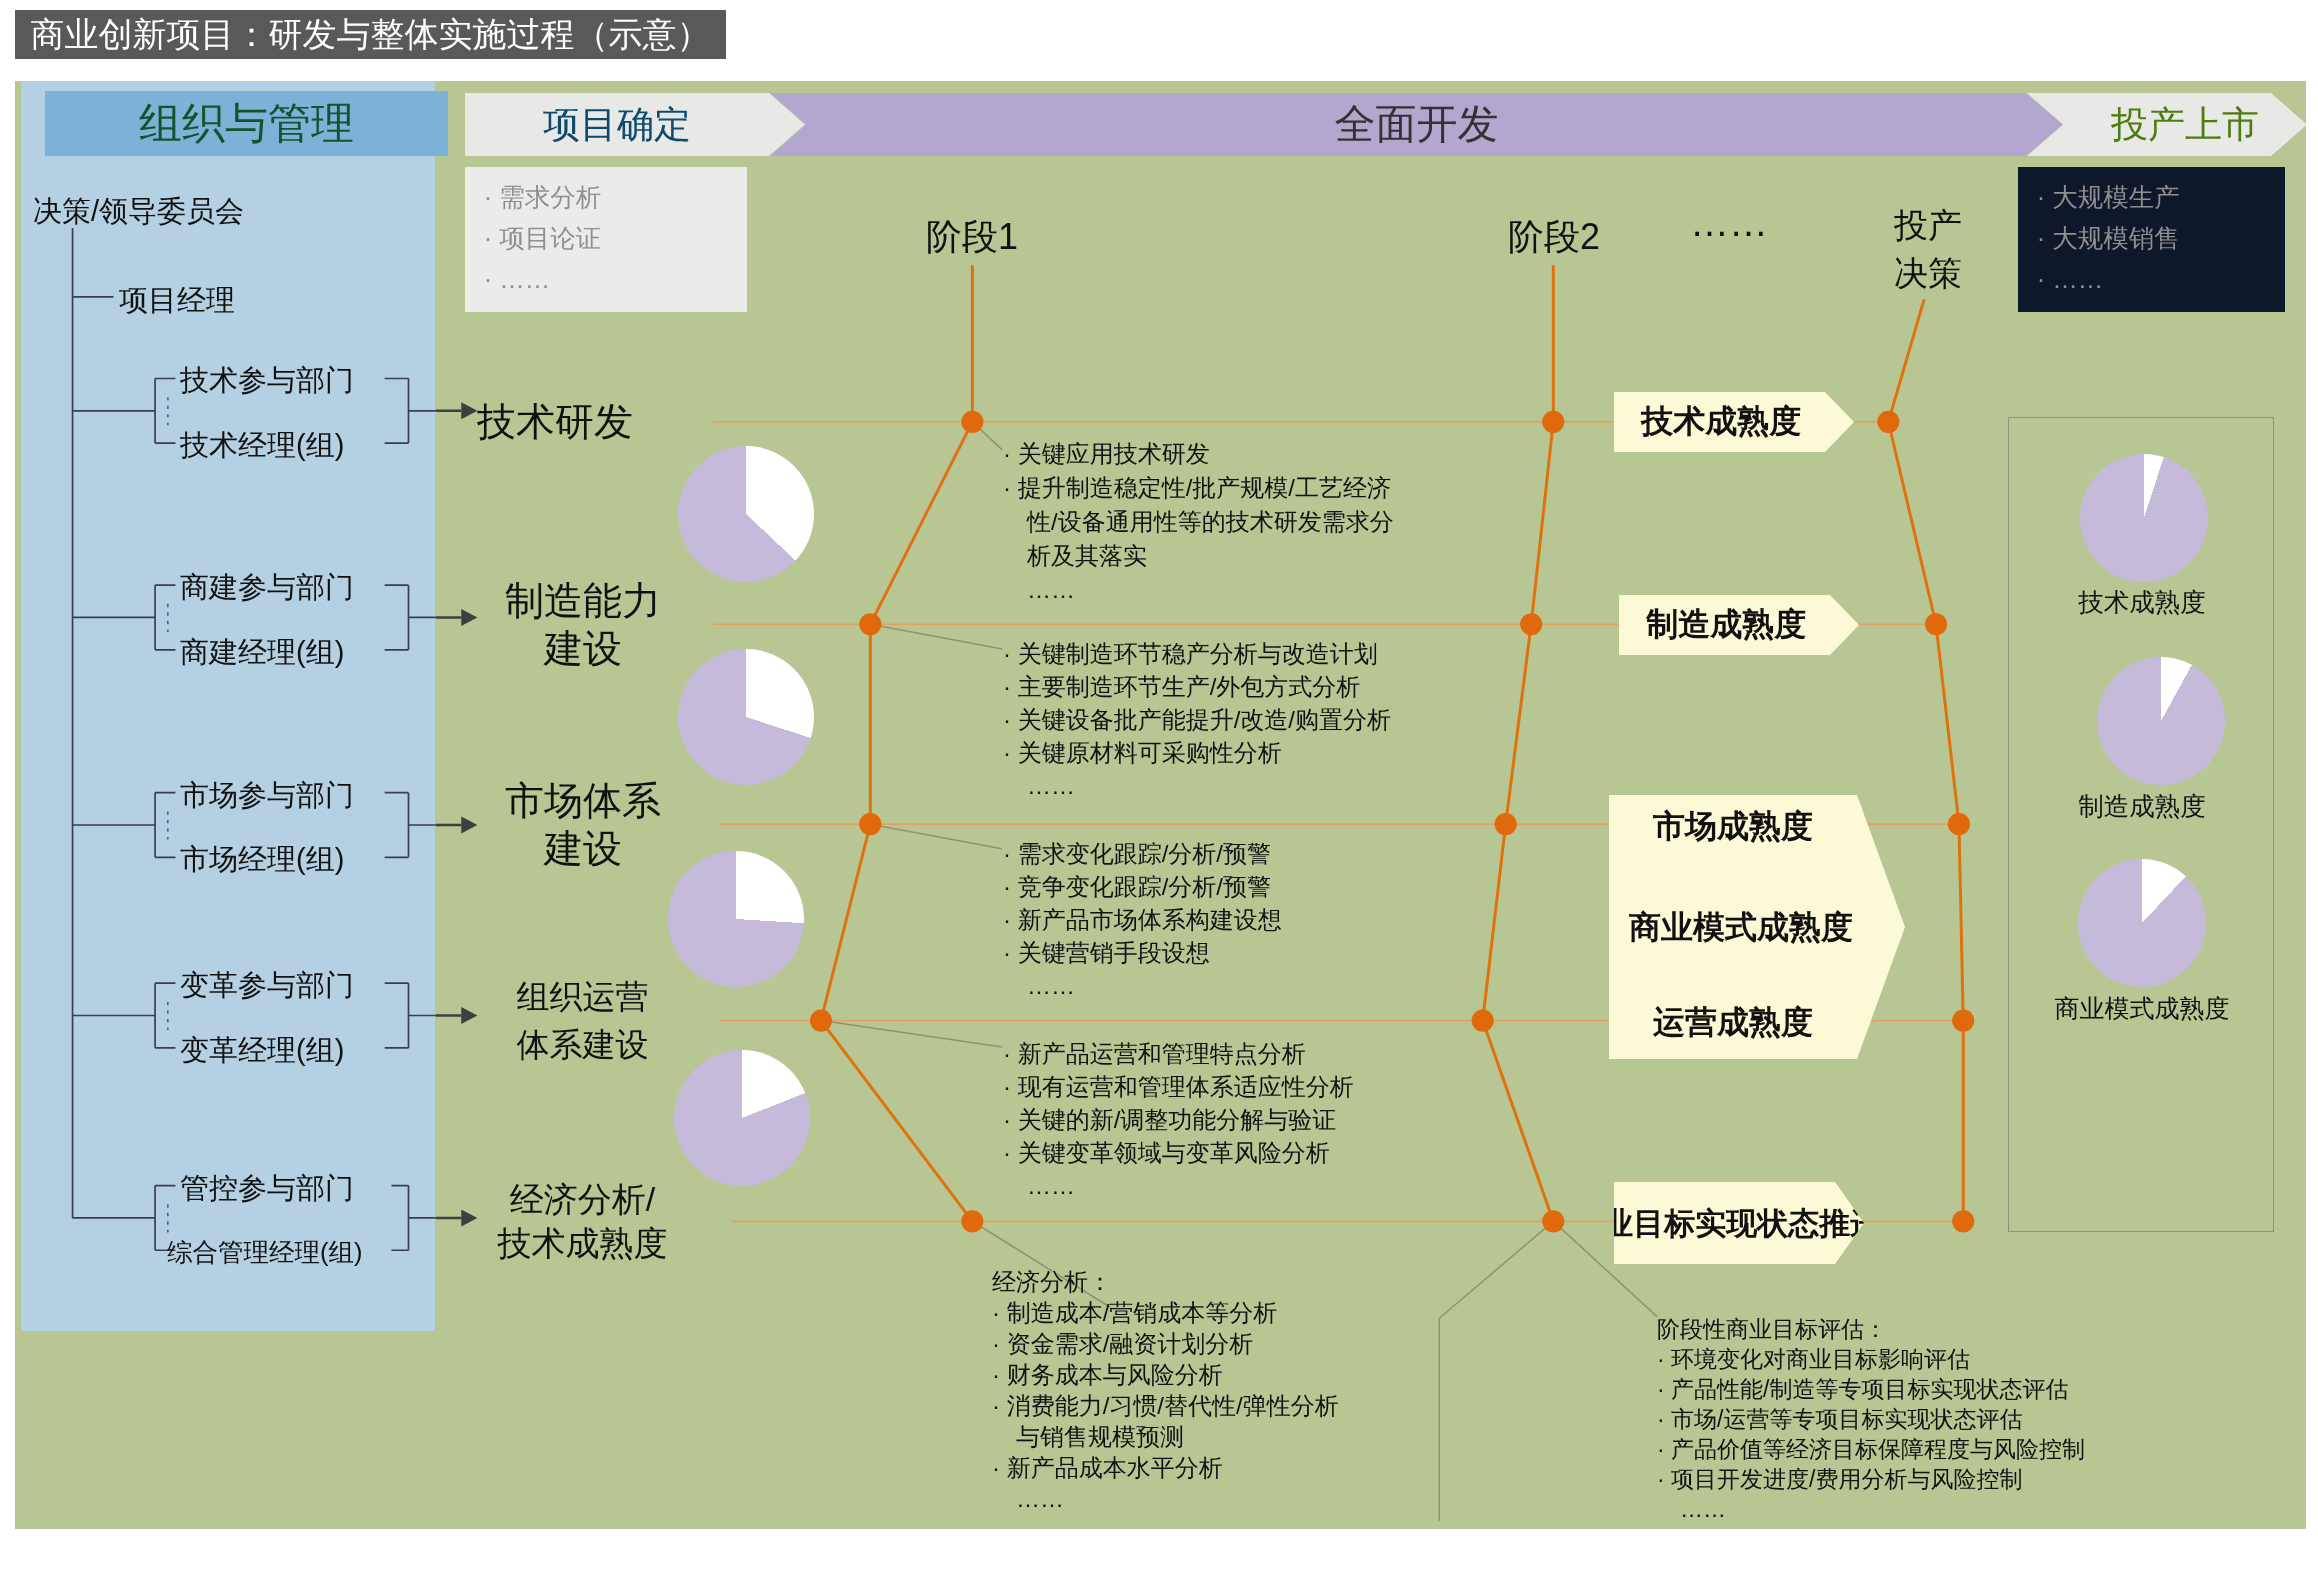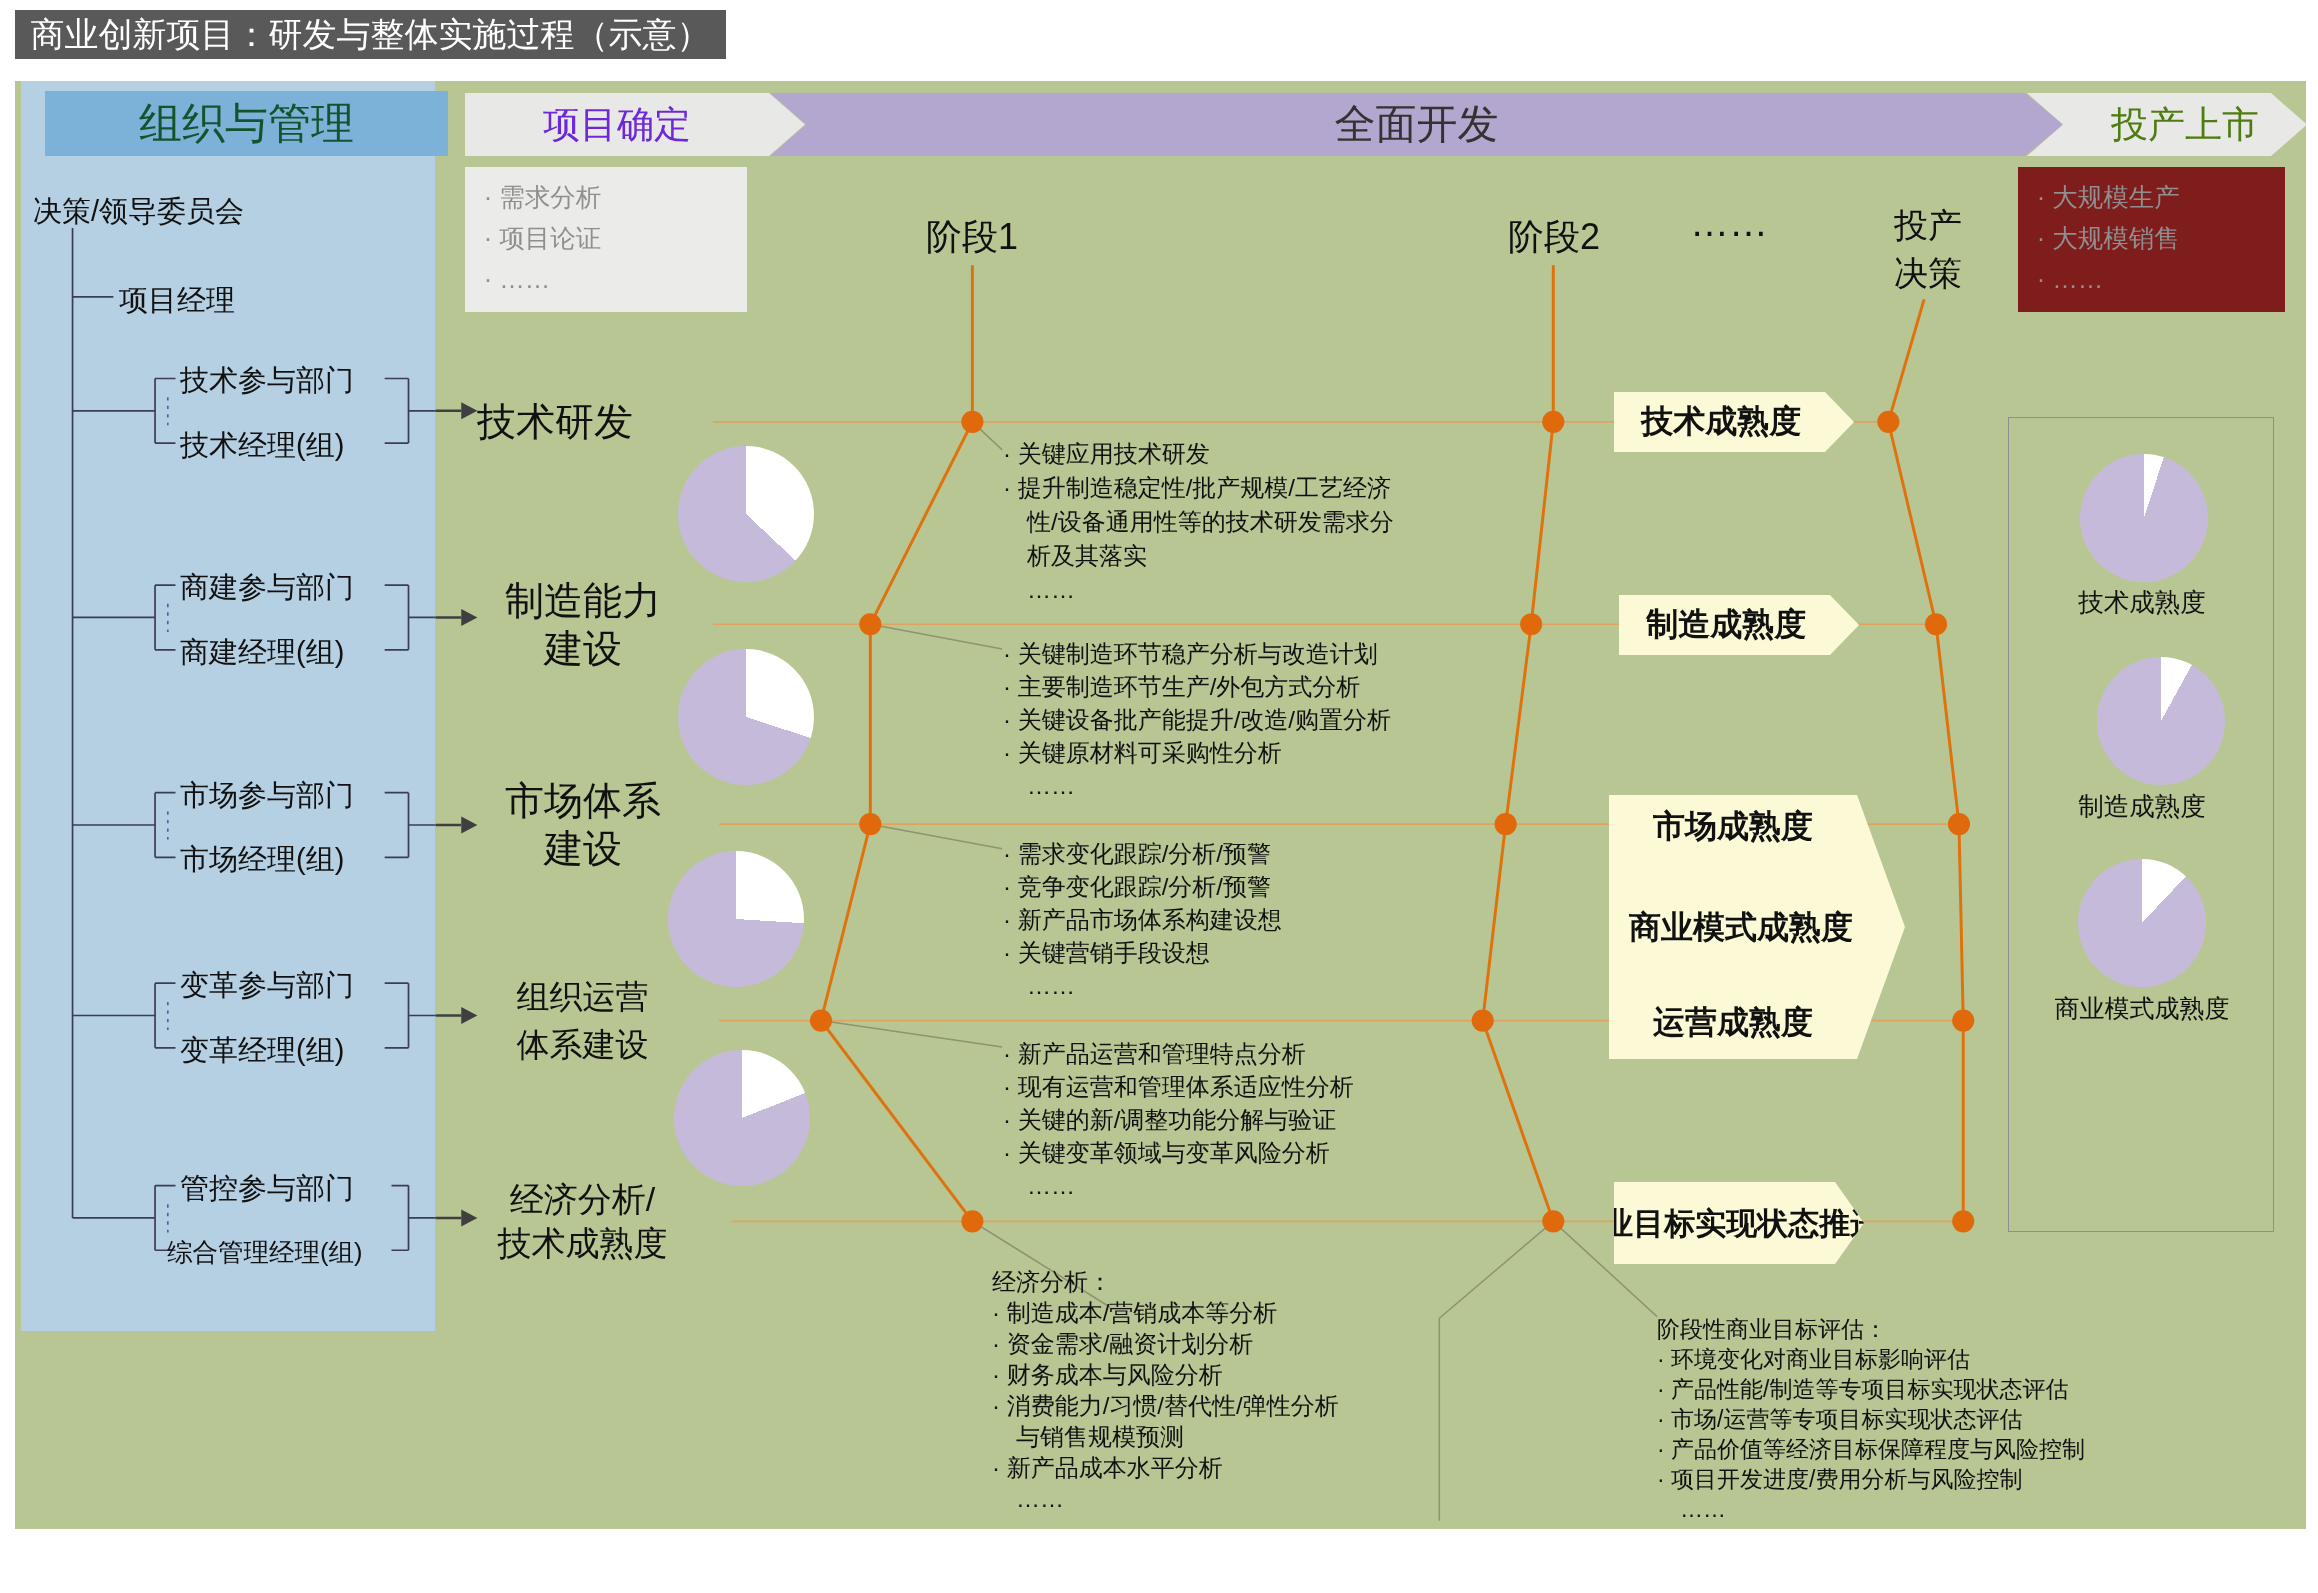--- a/index.html
+++ b/index.html
@@ -17,33 +17,33 @@
 </head>
 <body>
 
 <div class="canvas">
 
   <div class="abs" style="left:15.3px;top:81px;width:2291px;height:1448px;background:#b8c694"></div>
 
   <div class="abs" style="left:21px;top:81px;width:414px;height:1250px;background:#b5cfe3"></div>
   <div class="abs ctr" style="left:45px;top:91px;width:403px;height:65px;line-height:65px;background:#7cb1d8;color:#14532d;font-size:43px;font-weight:normal">组织与管理</div>
 
-  <div class="abs band" style="left:465px;top:93px;width:340px;background:#e8e8e6;color:#6d28d9;padding-right:36px;box-sizing:border-box;
+  <div class="abs band" style="left:465px;top:93px;width:340px;background:#e8e8e6;color:#0c4a6e;padding-right:36px;box-sizing:border-box;
               clip-path:polygon(0 0, calc(100% - 36px) 0, 100% 50%, calc(100% - 36px) 100%, 0 100%)">项目确定</div>
   <div class="abs band" style="left:770px;top:93px;width:1293px;background:#b4a7cf;color:#333;font-size:41px;
               clip-path:polygon(36px 50%, 0 0, calc(100% - 38px) 0, 100% 50%, calc(100% - 38px) 100%, 0 100%)">全面开发</div>
   <div class="abs band" style="left:2027px;top:93px;width:280px;background:#e8e8e6;color:#4d7c0f;padding-left:36px;box-sizing:border-box;
               clip-path:polygon(0 0, calc(100% - 36px) 0, 100% 50%, calc(100% - 36px) 100%, 0 100%, 36px 50%)">投产上市</div>
 
   <div class="abs lines" style="left:465px;top:167px;width:282px;height:145px;background:#ebebe9;color:#8f8f8f;font-size:25.5px;line-height:41px;padding:10.2px 0 0 18.7px;box-sizing:border-box">
       <div>· 需求分析</div>
       <div>· 项目论证</div>
       <div>· ……</div>
     </div>
-  <div class="abs lines" style="left:2018px;top:167px;width:267px;height:145px;background:#7f1d1d;color:#8f8f8f;font-size:25.5px;line-height:41px;padding:10.2px 0 0 18.7px;box-sizing:border-box">
+  <div class="abs lines" style="left:2018px;top:167px;width:267px;height:145px;background:#0f172a;color:#8f8f8f;font-size:25.5px;line-height:41px;padding:10.2px 0 0 18.7px;box-sizing:border-box">
       <div>· 大规模生产</div>
       <div>· 大规模销售</div>
       <div>· ……</div>
     </div>
 
   <div class="abs" style="left:2008px;top:417px;width:266px;height:815px;border:1.7px solid #8f8f8f;box-sizing:border-box"></div>
 
   <svg class="abs" style="left:0;top:0;pointer-events:none" width="2319" height="1593" viewBox="0 0 2726 1873">
 
     <path fill="none" stroke="#3c3c55" stroke-width="2" d="M85 268 V1432 M85 349 H133 M85 483 H182 M85 726 H182 M85 970 H182 M85 1194 H182 M85 1432 H182

